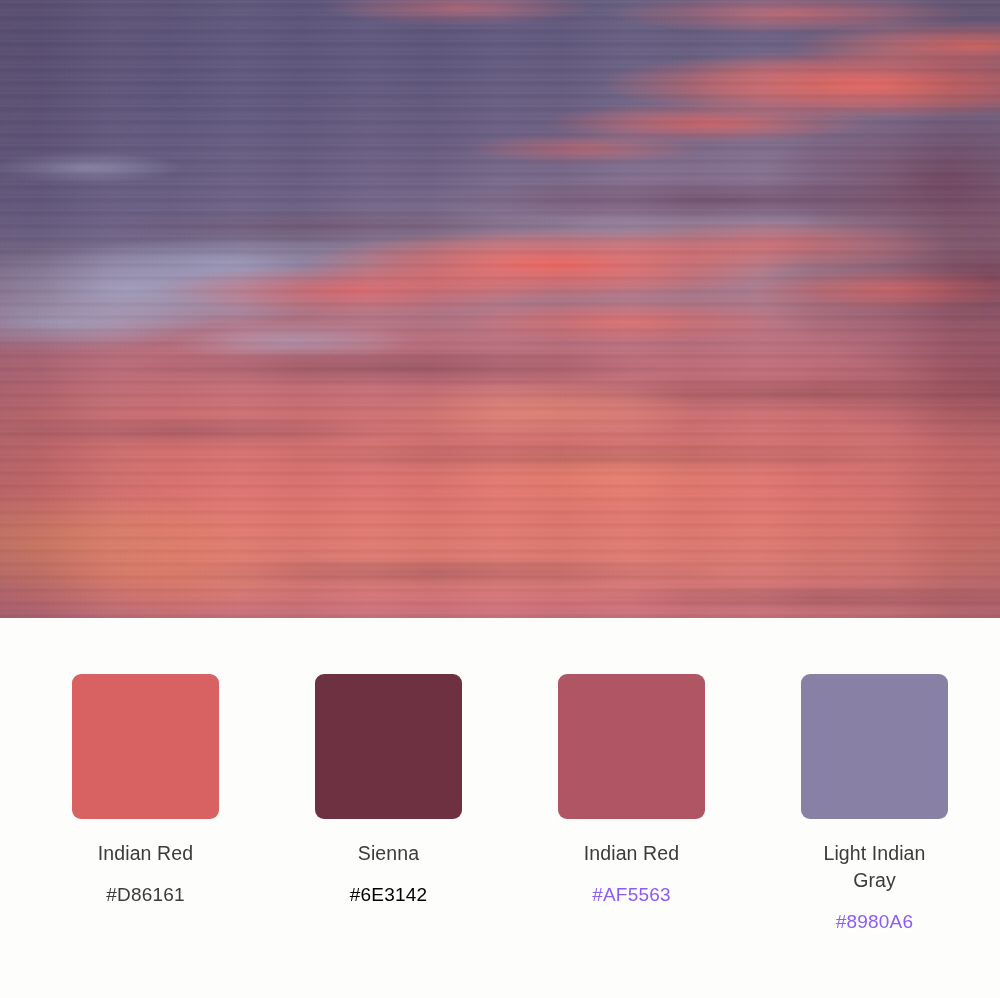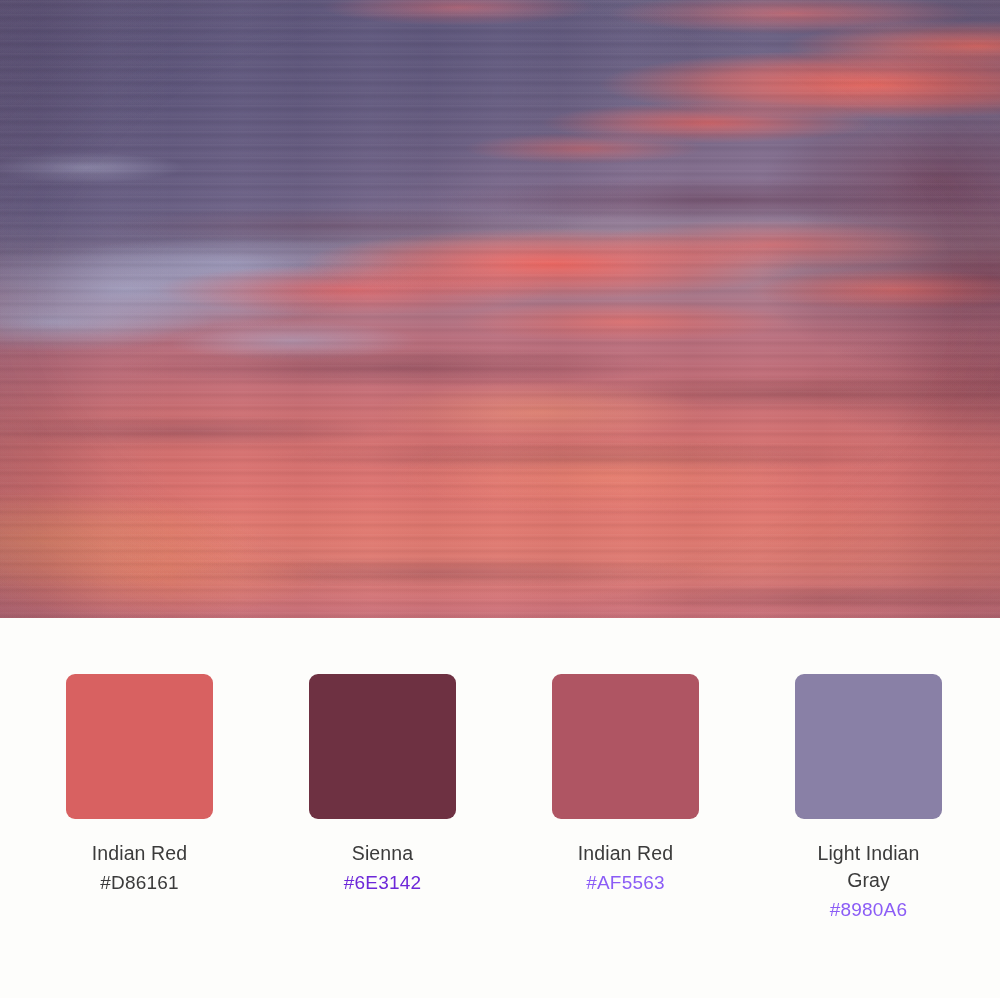--- a/index.html
+++ b/index.html
@@ -171,21 +171,21 @@
     position: absolute;
     left: 0;
     top: 618px;
     width: 1000px;
     height: 380px;
     background: #fdfdfb;
   }
 
   #swatch-row {
     position: absolute;
-    left: 66px;
+    left: 72px;
     top: 56px;
     width: 876px;
     display: flex;
     justify-content: space-between;
   }
 
   .swatch-cell {
     width: 147px;
     display: flex;
     flex-direction: column;
@@ -201,21 +201,21 @@
   .swatch-name {
     margin-top: 21px;
     font-size: 19.5px;
     line-height: 27px;
     color: #3b3b3b;
     text-align: center;
     letter-spacing: 0.1px;
   }
 
   .swatch-hex {
-    margin-top: 2px;
+    margin-top: 14px;
     font-size: 19px;
     line-height: 27px;
     color: #3b3b3b;
     text-align: center;
     letter-spacing: 0.2px;
   }
 </style>
 </head>
 <body>
 
@@ -240,21 +240,21 @@
 
       <div class="swatch-cell">
         <div class="swatch-chip" style="background-color: rgb(216, 97, 97);"></div>
         <div class="swatch-name" style="color: rgb(59, 59, 59);">Indian Red</div>
         <div class="swatch-hex" style="color: rgb(59, 59, 59);">#D86161</div>
       </div>
 
       <div class="swatch-cell">
         <div class="swatch-chip" style="background-color: rgb(110, 49, 66);"></div>
         <div class="swatch-name" style="color: rgb(59, 59, 59);">Sienna</div>
-        <div class="swatch-hex" style="color: #6d28d9;">#6E3142</div>
+        <div class="swatch-hex" style="color: #000000;">#6E3142</div>
       </div>
 
 
       <div class="swatch-cell">
         <div class="swatch-chip" style="background-color: rgb(175, 85, 99);"></div>
         <div class="swatch-name" style="color: rgb(59, 59, 59);">Indian Red</div>
         <div class="swatch-hex" style="color: #8b5cf6; text-align: center;">#AF5563</div>
       </div>
 
       <div class="swatch-cell">

